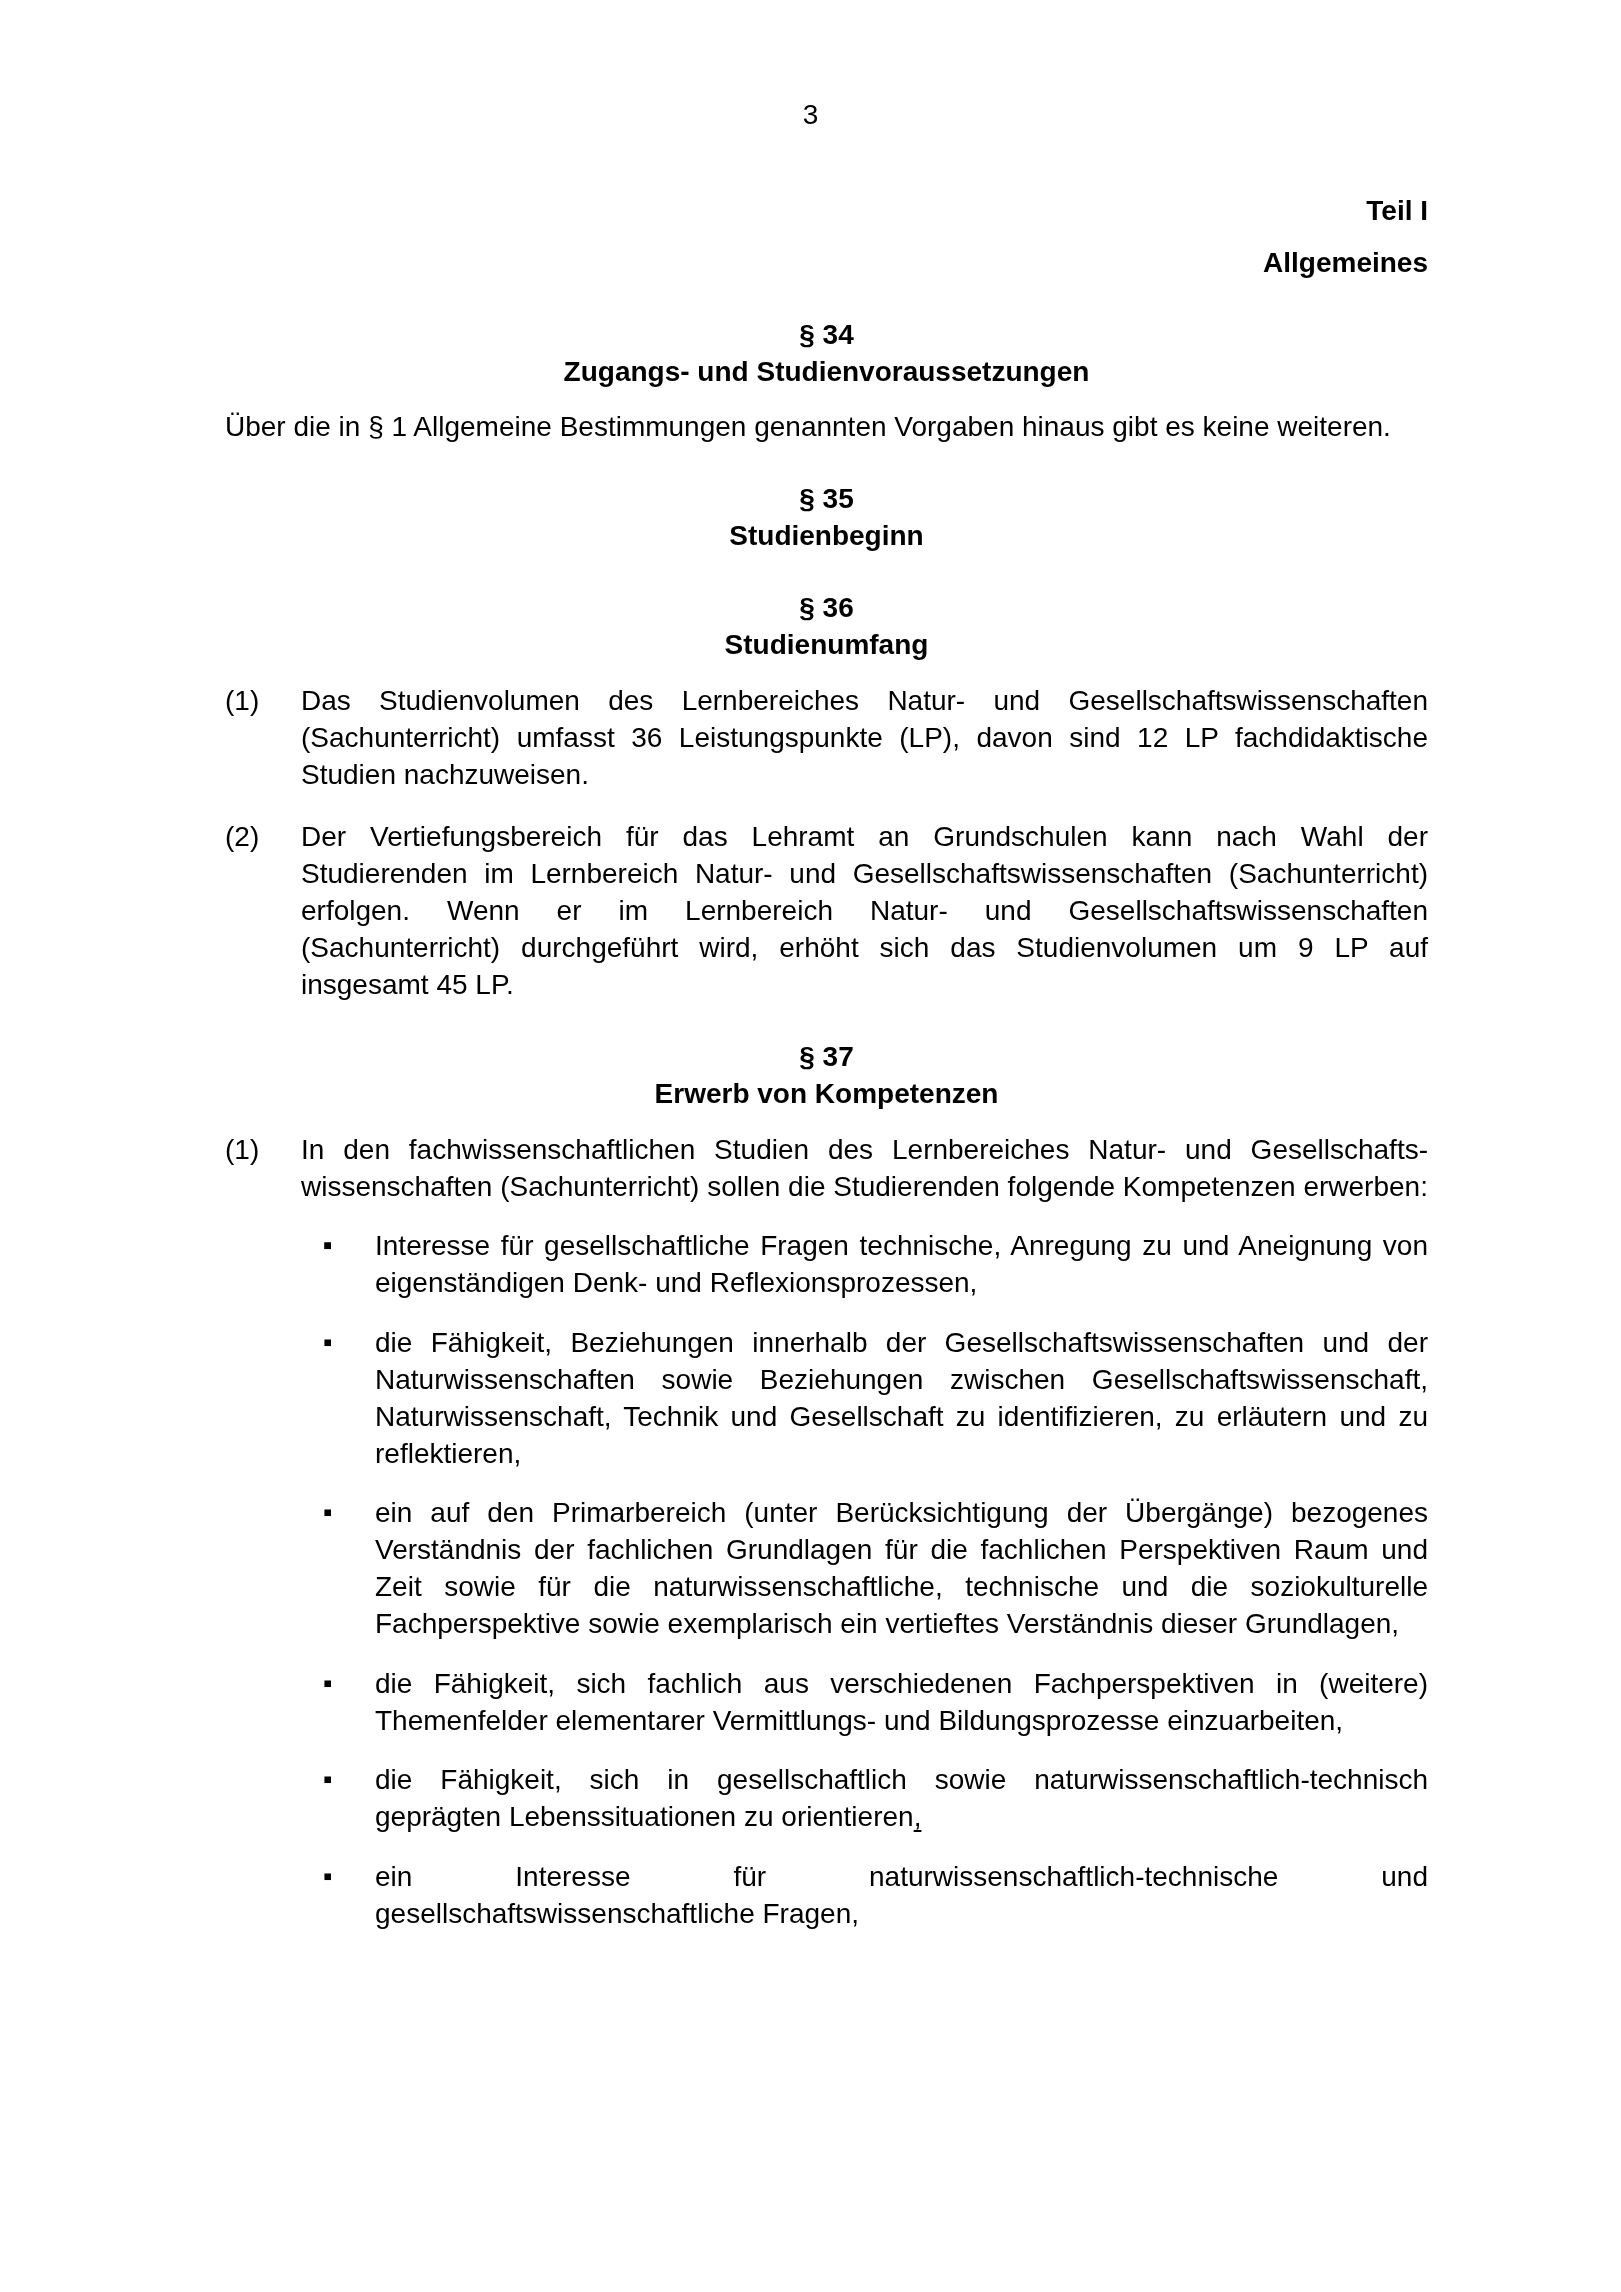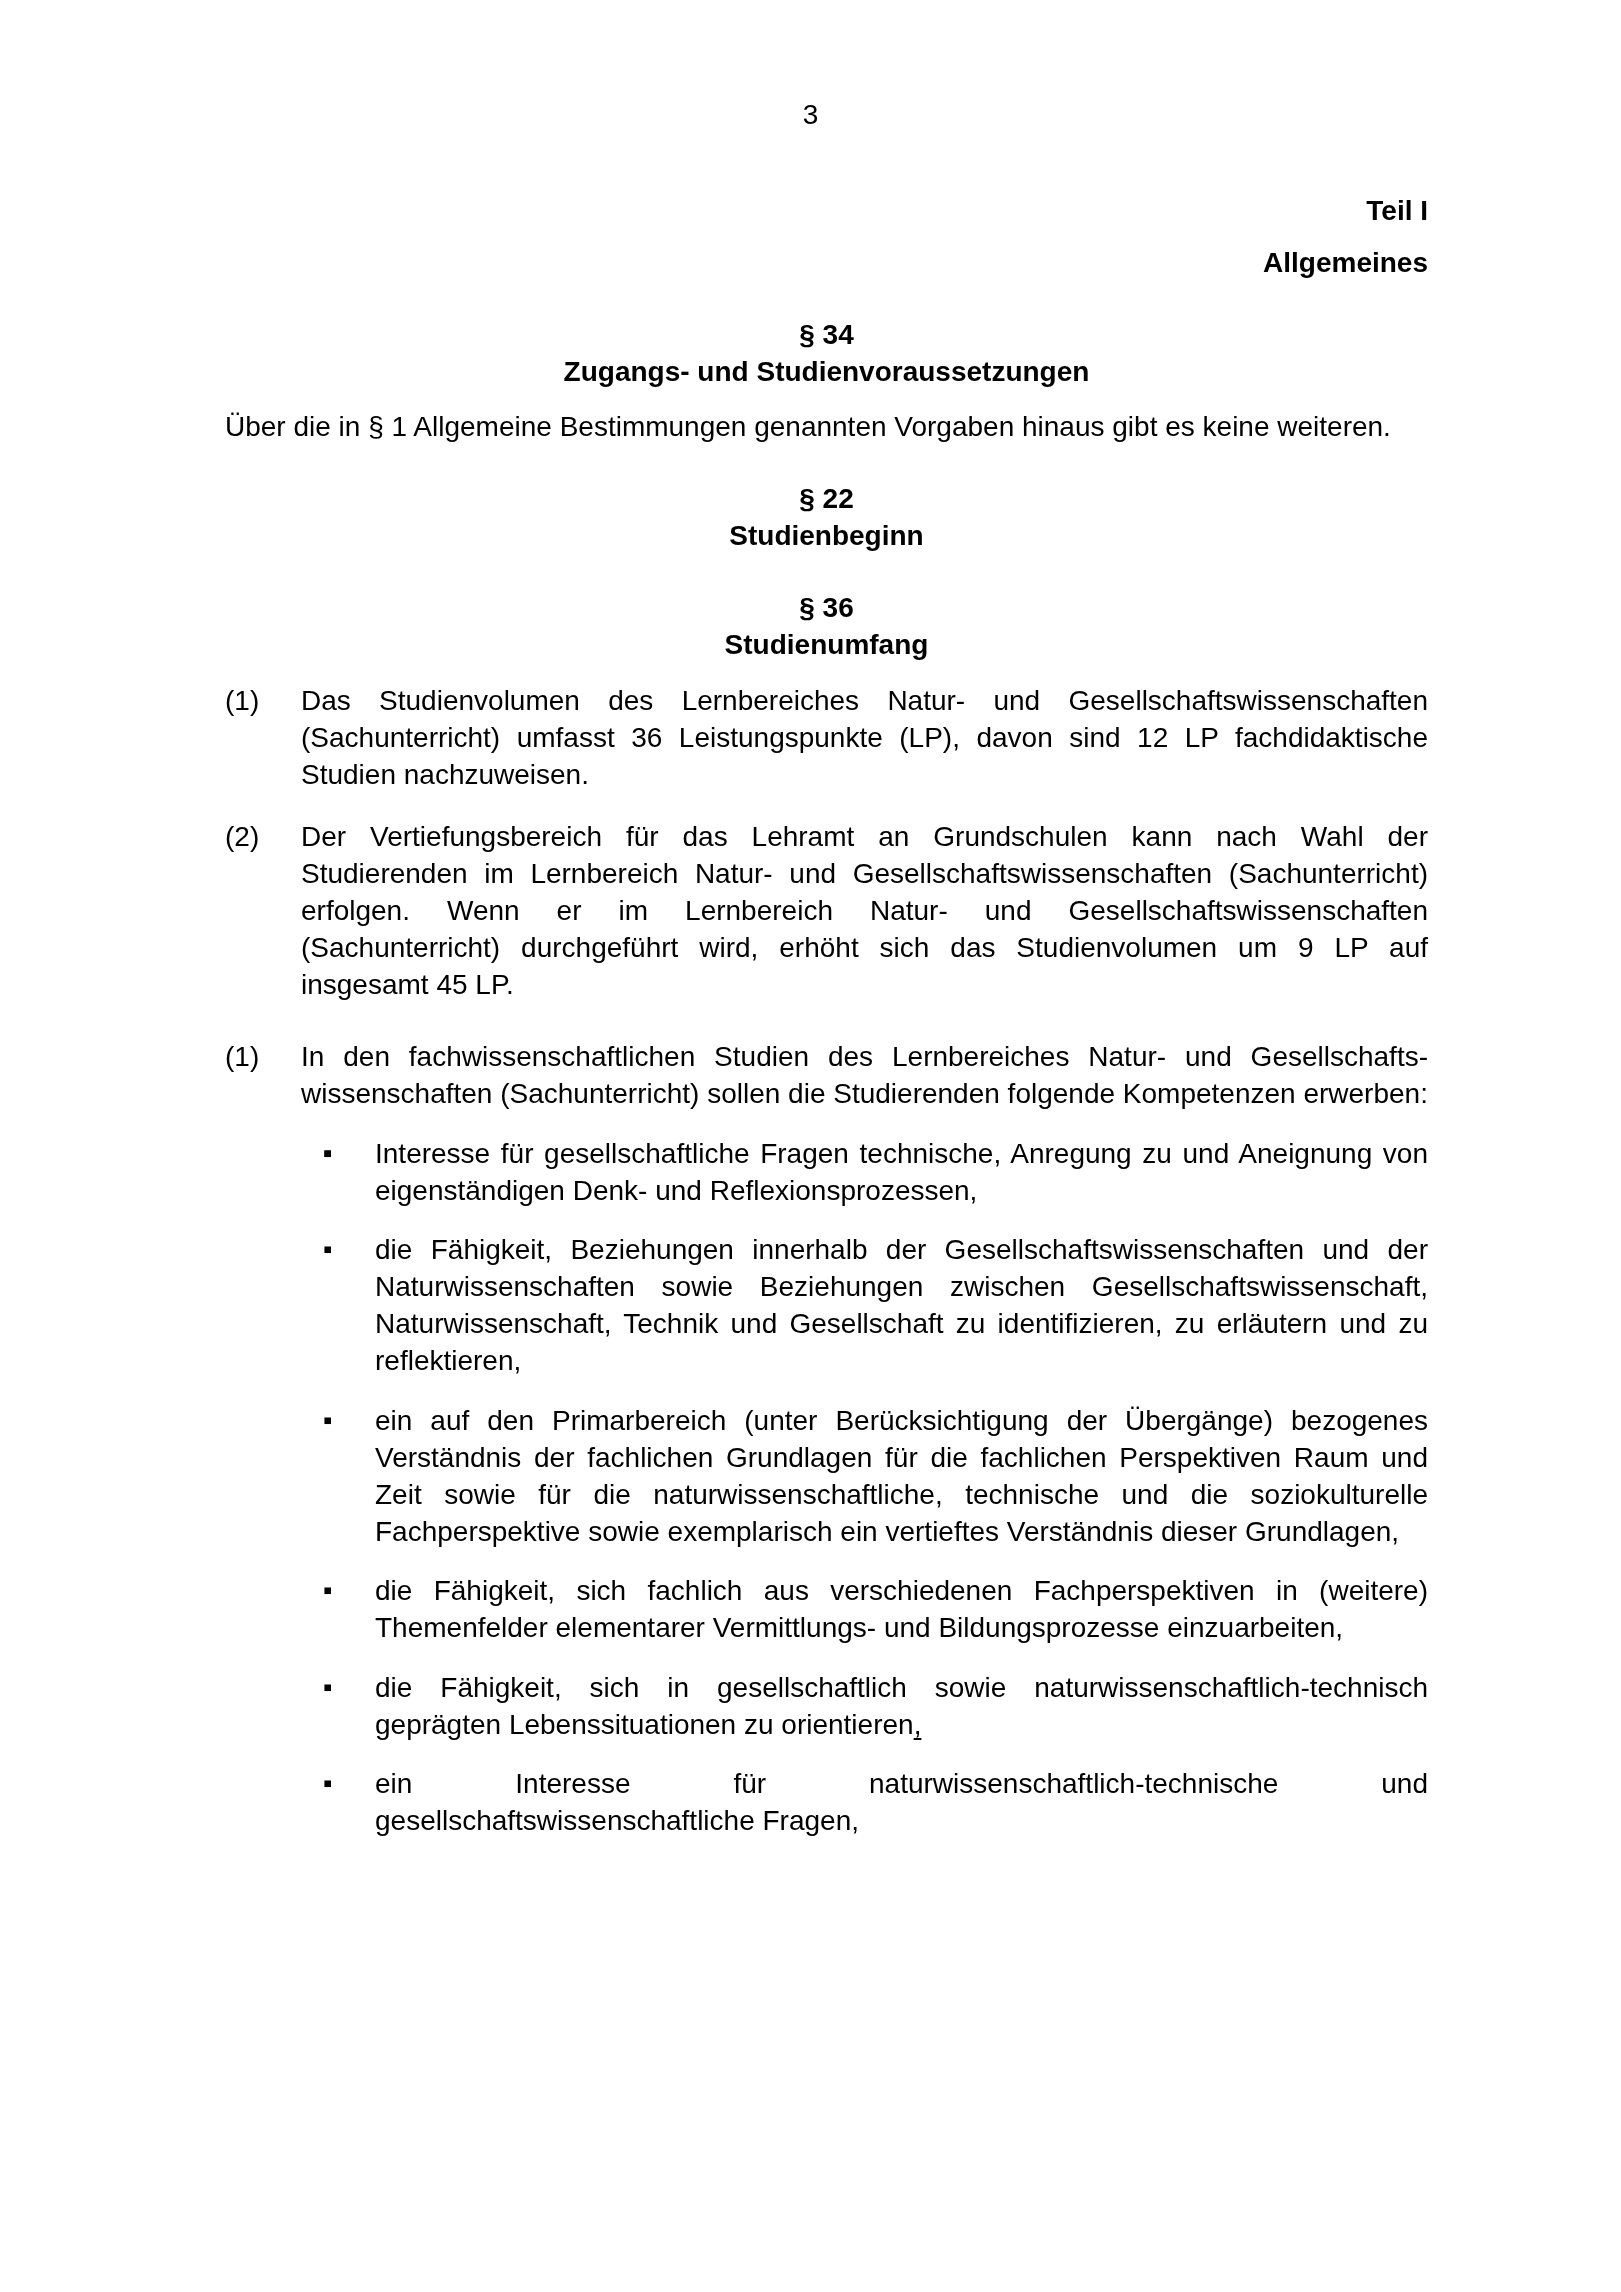--- a/index.html
+++ b/index.html
@@ -64,41 +64,45 @@
     <section>
       <div class="head">
         <div>§ 34</div>
         <div>Zugangs- und Studienvoraussetzungen</div>
       </div>
       <p class="para">Über die in § 1 Allgemeine Bestimmungen genannten Vorgaben hinaus gibt es keine weiteren.</p>
     </section>
 
     <section>
       <div class="head">
-        <div>§ 22</div>
+        <div>§ 35</div>
         <div>Studienbeginn</div>
       </div>
     </section>
 
     <section>
       <div class="head">
         <div>§ 36</div>
         <div>Studienumfang</div>
       </div>
       <div class="para numpara">
         <span class="pnum">(1)</span>
         <span>Das Studienvolumen des Lernbereiches Natur- und Gesellschaftswissenschaften (Sachunterricht) umfasst 36 Leistungspunkte (LP), davon sind 12 LP fachdidaktische Studien nachzuweisen.</span>
       </div>
       <div class="para numpara">
         <span class="pnum">(2)</span>
         <span>Der Vertiefungsbereich für das Lehramt an Grundschulen kann nach Wahl der Studierenden im Lernbereich Natur- und Gesellschaftswissenschaften (Sachunterricht) erfolgen. Wenn er im Lernbereich Natur- und Gesellschaftswissenschaften (Sachunterricht) durchgeführt wird, erhöht sich das Studienvolumen um 9 LP auf insgesamt 45 LP.</span>
       </div>
     </section>
 
     <section>
+      <div class="head">
+        <div>§ 37</div>
+        <div>Erwerb von Kompetenzen</div>
+      </div>
       <div class="para numpara">
         <span class="pnum">(1)</span>
         <span>In den fachwissenschaftlichen Studien des Lernbereiches Natur- und Gesellschafts­wissenschaften (Sachunterricht) sollen die Studierenden folgende Kompetenzen erwerben:</span>
       </div>
 
       <div class="bullets">
         <div class="bullet">
           <span class="bmark">▪</span>
           <span class="utail"></span>
         </div>

